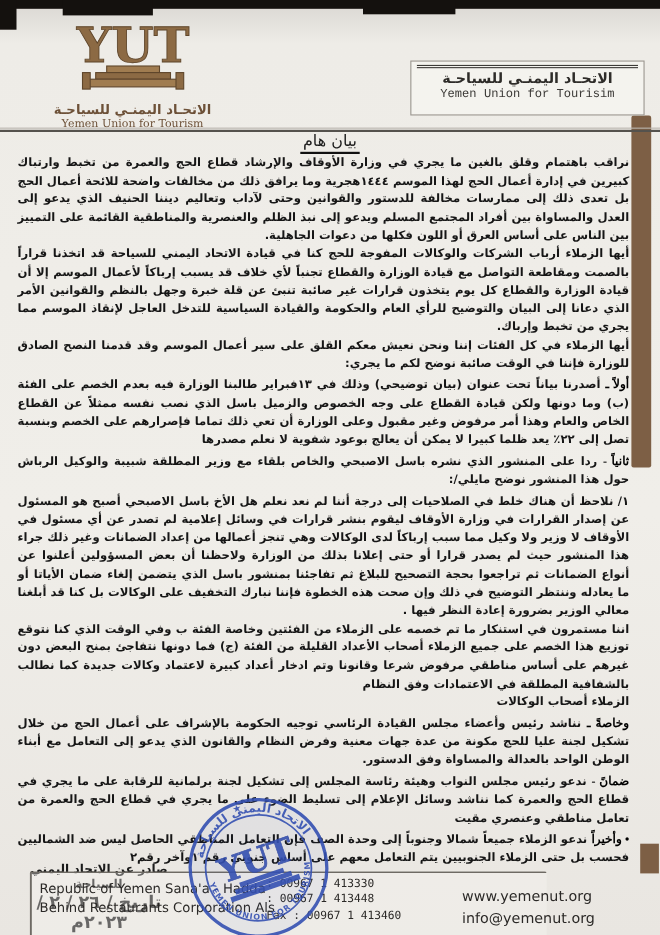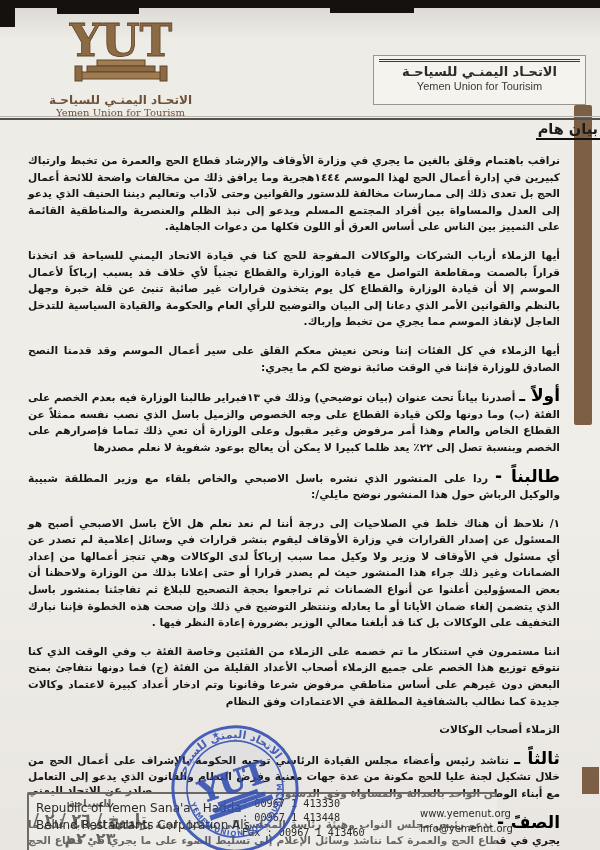--- a/index.html
+++ b/index.html
@@ -17,39 +17,39 @@
   .scan-blk-c{position:absolute;left:330px;top:0;width:84px;height:13px;background:#14110e;}
   .edge-bar{position:absolute;left:574px;top:105px;width:18px;height:320px;background:#7d5f45;border-radius:2px;}
   .edge-sq{position:absolute;left:582px;top:767px;width:17px;height:27px;background:#7d5f45;}
   
   .logo-block{position:absolute;left:38px;top:16px;width:165px;text-align:center;}
   .logo-ar{font-size:12px;font-weight:bold;color:#6d5138;margin-top:1px;}
   .logo-en{font-size:10px;font-family:"DejaVu Serif",serif;color:#6d5138;}
   .org-box{position:absolute;left:373px;top:55px;width:213px;height:50px;border:1px solid #9a958e;background:rgba(250,249,246,.5);text-align:center;box-sizing:border-box;padding-top:8px;}
   .org-box::before{content:"";display:block;position:absolute;left:5px;right:5px;top:3px;border-top:3px double #3c3a37;}
   .org-ar{font-size:13px;font-weight:bold;color:#2e2c29;line-height:1.2;}
-  .org-en{font-size:11px;font-family:Liberation Sans, sans-serif;color:#3c3a37;}
+  .org-en{font-size:11px;font-family:Liberation Mono, monospace;color:#3c3a37;}
   .header-rule{position:absolute;left:0;top:116px;width:600px;border-top:1px solid #b9b5ae;border-bottom:2px solid #55524d;height:1px;}
   
-  .title{position:absolute;left:0;top:121px;width:600px;text-align:right;font-size:14.5px;font-weight:bold;}
+  .title{position:absolute;left:0;top:121px;width:600px;text-align:center;font-size:14.5px;font-weight:normal;}
   .title span{border-bottom:2px solid #111;padding:0 2px 1px;}
   .body{position:absolute;left:16px;top:140px;width:556px;direction:rtl;text-align:justify;font-size:10.6px;font-weight:bold;line-height:16.6px;color:#161616;}
-  .body p{margin:12px;}
+  .body p{margin:0;}
   .body p.sect{margin-top:3px;}
-  .plabel{font-weight:bold;font-size:17px;color:#000;letter-spacing:.2px;}
+  .plabel{font-weight:bold;font-size:11px;color:#000;letter-spacing:.2px;font-family:Liberation Serif, serif;}
   .plabel:empty{display:none;}
   
   .issued{position:absolute;left:10px;top:784px;width:160px;direction:rtl;text-align:center;font-weight:bold;}
   .issued-line1{font-size:11px;}
   .issued-line2{font-size:16px;}
   
   .footer-rule-box{position:absolute;left:27px;top:792px;width:468px;height:56px;border:2px solid #6e6a64;border-right:none;border-radius:2px;background:rgba(248,247,244,.35);}
   .addr{position:absolute;left:36px;top:800px;width:230px;font-size:12px;color:#2b2927;line-height:1.45;}
   .phones{position:absolute;left:242px;top:797px;width:170px;font-size:10.2px;color:#2b2927;line-height:1.4;font-family:"DejaVu Sans Mono",monospace;}
-  .web{position:absolute;left:420px;top:806px;width:145px;font-size:10px;color:#2b2927;line-height:1.5;text-align:left;}
+  .web{position:absolute;left:420px;top:806px;width:145px;font-size:13px;color:#2b2927;line-height:1.5;text-align:left;}
   
   .stamp{position:absolute;left:168px;top:722px;width:134px;height:134px;transform:rotate(-13deg);opacity:.9;}
 </style>
 </head>
 <body>
 
 <div class="page">
 
   <div class="scan-bar-top"></div>
   <div class="scan-blk-a"></div>
@@ -78,26 +78,26 @@
 
   <div class="header-rule"></div>
 
   <div class="title"><span dir="rtl">بيان هام</span></div>
 
   <div class="body">
     <p> <span>نراقب باهتمام وقلق بالغين ما يجري في وزارة الأوقاف والإرشاد قطاع الحج والعمرة من تخبط وارتباك كبيرين في إدارة أعمال الحج لهذا الموسم ١٤٤٤هجرية  وما يرافق ذلك من مخالفات واضحة للائحة أعمال الحج بل تعدى ذلك إلى ممارسات مخالفة للدستور والقوانين وحتى لآداب وتعاليم ديننا الحنيف الذي يدعو إلى العدل والمساواة بين أفراد المجتمع المسلم ويدعو إلى نبذ الظلم والعنصرية والمناطقية القائمة على التمييز بين الناس على أساس العرق أو اللون فكلها من دعوات الجاهلية.</span></p>
     <p> <span>أيها الزملاء أرباب الشركات والوكالات المفوجة للحج كنا في قيادة الاتحاد اليمني للسياحة قد اتخذنا قراراً بالصمت ومقاطعة التواصل مع قيادة الوزارة والقطاع تجنباً لأي خلاف قد يسبب إرباكاً لأعمال الموسم إلا أن قيادة الوزارة والقطاع كل يوم يتخذون قرارات غير صائبة تنبئ عن قلة خبرة وجهل بالنظم والقوانين الأمر الذي دعانا إلى البيان والتوضيح للرأي العام والحكومة والقيادة السياسية للتدخل العاجل لإنقاذ الموسم مما يجري من تخبط وإرباك.</span></p>
     <p> <span>أيها الزملاء في كل الفئات إننا ونحن نعيش معكم القلق على سير أعمال الموسم وقد قدمنا النصح الصادق للوزارة فإننا في الوقت صائبة نوضح لكم ما يجري:</span></p>
     <p class="sect"><span class="plabel">أولاً ـ</span> <span>أصدرنا بياناً تحت عنوان (بيان توضيحي) وذلك في ١٣فبراير طالبنا الوزارة فيه بعدم الخصم على الفئة (ب) وما دونها ولكن قيادة القطاع على وجه الخصوص والزميل باسل الذي نصب نفسه ممثلاً عن القطاع الخاص والعام وهذا أمر مرفوض وغير مقبول وعلى الوزارة أن تعي ذلك تماما فإصرارهم على الخصم وبنسبة تصل إلى ٢٢٪ يعد ظلما كبيرا لا يمكن أن يعالج بوعود شفوية لا نعلم مصدرها</span></p>
-    <p class="sect"><span class="plabel">طالبناً -</span> <span>ردا على المنشور الذي نشره باسل الاصبحي والخاص بلقاء مع وزير المطلقة شبيبة والوكيل الرباش حول هذا المنشور نوضح مايلي/:</span></p>
+    <p class="sect"><span class="plabel">ثانياً -</span> <span>ردا على المنشور الذي نشره باسل الاصبحي والخاص بلقاء مع وزير المطلقة شبيبة والوكيل الرباش حول هذا المنشور نوضح مايلي/:</span></p>
     <p class="sect"> <span>١/ نلاحظ أن هناك خلط في الصلاحيات إلى درجة أننا لم نعد نعلم هل الأخ باسل الاصبحي أصبح هو المسئول عن إصدار القرارات في وزارة الأوقاف ليقوم بنشر قرارات في وسائل إعلامية لم تصدر عن أي مسئول في الأوقاف لا وزير ولا وكيل مما سبب إرباكاً لدى الوكالات وهي تنجز أعمالها من إعداد الضمانات وغير ذلك جراء هذا المنشور حيث لم يصدر قرارا أو حتى إعلانا بذلك من الوزارة ولاحظنا أن بعض المسؤولين أعلنوا عن أنواع الضمانات ثم تراجعوا بحجة التصحيح للبلاغ ثم تفاجئنا بمنشور باسل الذي يتضمن إلغاء ضمان الأياتا أو ما يعادله وننتظر التوضيح في ذلك وإن صحت هذه الخطوة فإننا نبارك التخفيف على الوكالات بل كنا قد أبلغنا معالي الوزير بضرورة إعادة  النظر فيها .</span></p>
     <p> <span>اننا مستمرون في استنكار ما تم خصمه على الزملاء من الفئتين وخاصة الفئة ب وفي الوقت الذي كنا نتوقع توزيع هذا الخصم على جميع الزملاء أصحاب الأعداد القليلة من الفئة (ج) فما دونها نتفاجئ بمنح البعض دون غيرهم على أساس مناطقي مرفوض شرعا وقانونا وتم ادخار أعداد كبيرة لاعتماد وكالات جديدة كما نطالب بالشفافية المطلقة في الاعتمادات وفق النظام</span></p>
     <p> <span>الزملاء أصحاب الوكالات</span></p>
-    <p class="sect"><span class="plabel">ثالثاً ـ</span> <span>نناشد رئيس وأعضاء مجلس القيادة الرئاسي توجيه الحكومة بالإشراف على أعمال الحج من خلال تشكيل لجنة عليا للحج مكونة من عدة جهات معنية وفرض النظام والقانون الذي يدعو إلى التعامل مع أبناء الوطن الواحد بالعدالة والمساواة وفق الدستور.</span></p>
-    <p class="sect"><span class="plabel">الصفً -</span> <span>ندعو رئيس مجلس النواب وهيئة رئاسة المجلس إلى تشكيل لجنة برلمانية للرقابة على ما يجري في قطاع الحج والعمرة كما نناشد وسائل الإعلام إلى تسليط الضوء على ما يجري في قطاع الحج والعمرة من تعامل مناطقي وعنصري مقيت</span></p>
+    <p class="sect"><span class="plabel">وخاصةً ـ</span> <span>نناشد رئيس وأعضاء مجلس القيادة الرئاسي توجيه الحكومة بالإشراف على أعمال الحج من خلال تشكيل لجنة عليا للحج مكونة من عدة جهات معنية وفرض النظام والقانون الذي يدعو إلى التعامل مع أبناء الوطن الواحد بالعدالة والمساواة وفق الدستور.</span></p>
+    <p class="sect"><span class="plabel">ضمانً -</span> <span>ندعو رئيس مجلس النواب وهيئة رئاسة المجلس إلى تشكيل لجنة برلمانية للرقابة على ما يجري في قطاع الحج والعمرة كما نناشد وسائل الإعلام إلى تسليط الضوء على ما يجري في قطاع الحج والعمرة من تعامل مناطقي وعنصري مقيت</span></p>
     <p class="sect"><span class="plabel">• وأخيراً</span> <span>ندعو الزملاء جميعاً شمالا وجنوباً إلى وحدة الصف فإن التعامل المناطقي الحاصل ليس ضد الشماليين فحسب بل حتى الزملاء الجنوبيين يتم التعامل معهم على أساس جنوبي رقم ١وآخر رقم٢</span></p>
   </div>
 
   <div class="issued">
     <div class="issued-line1">صادر عن الاتحاد اليمني للسياحة</div>
     <div class="issued-line2">تاريخ / ٢٦ / ٢ /٢٠٢٣م</div>
   </div>
 
   <div class="footer-rule-box"></div>
   <div class="addr">

